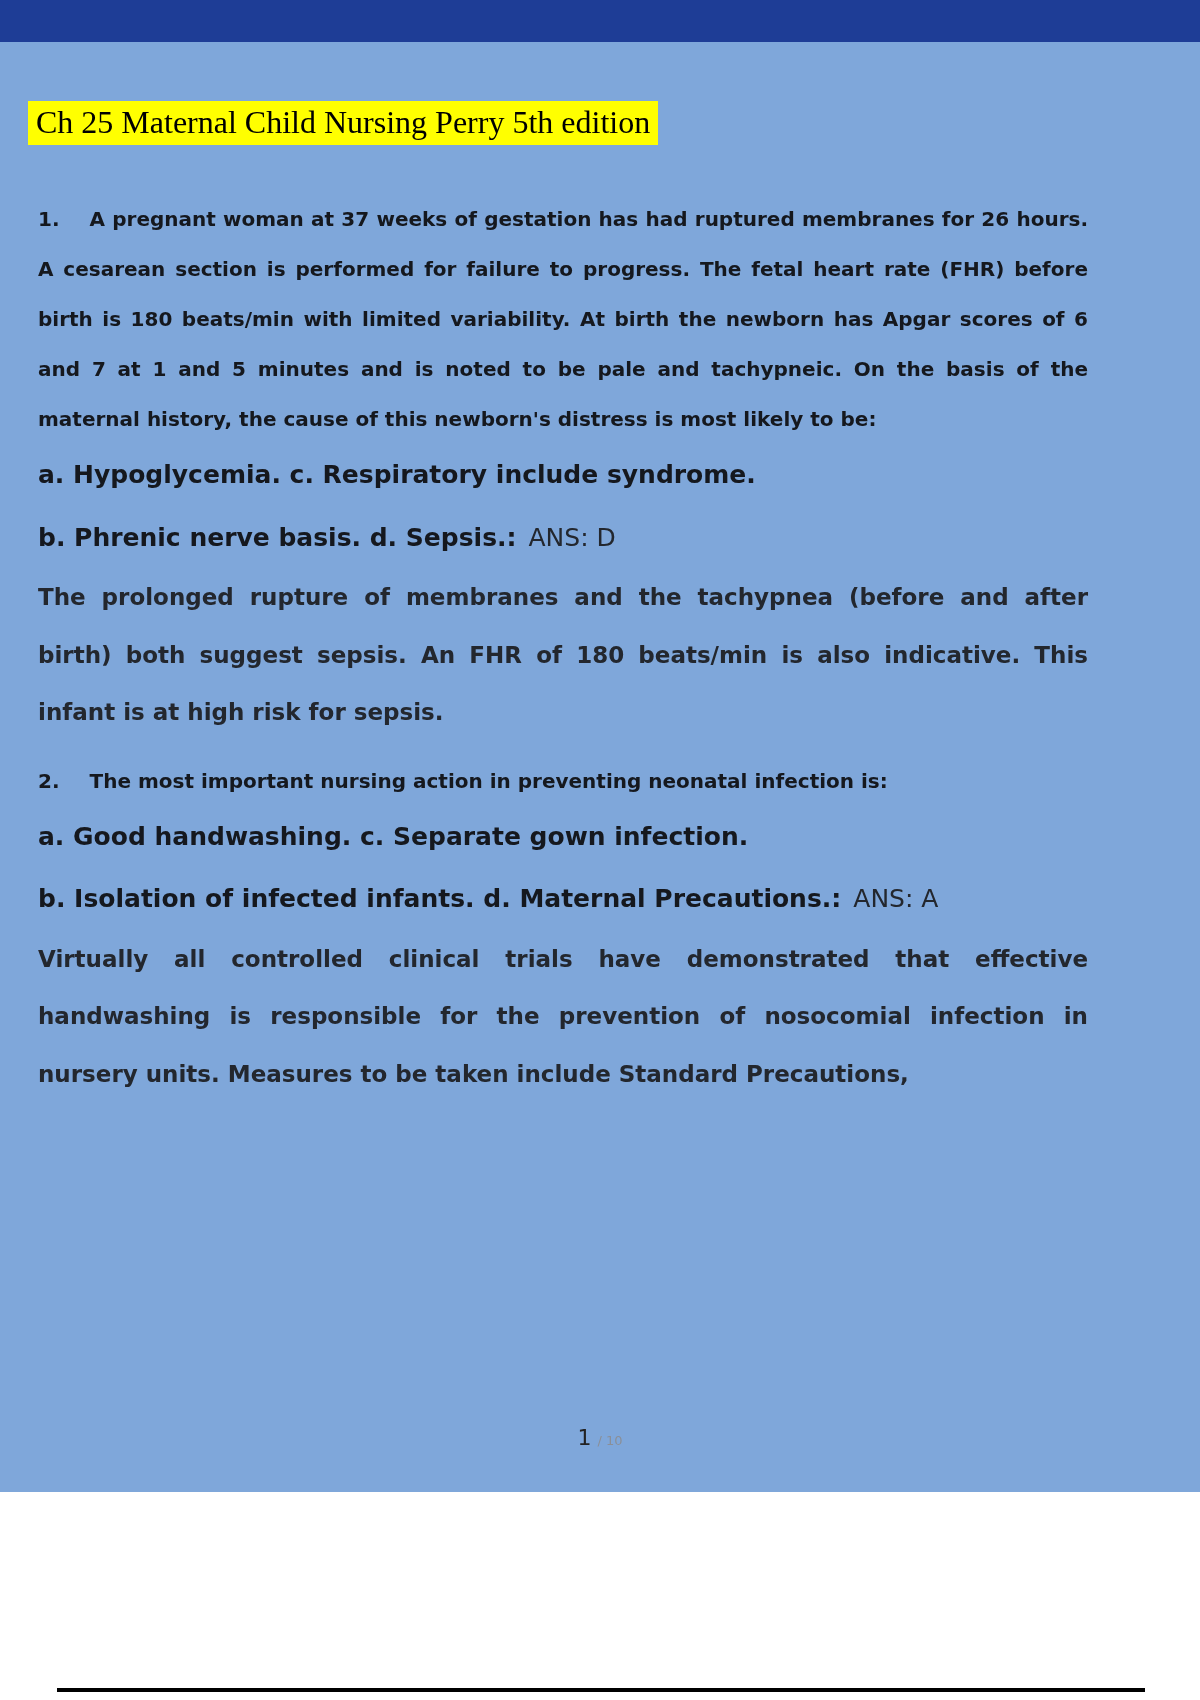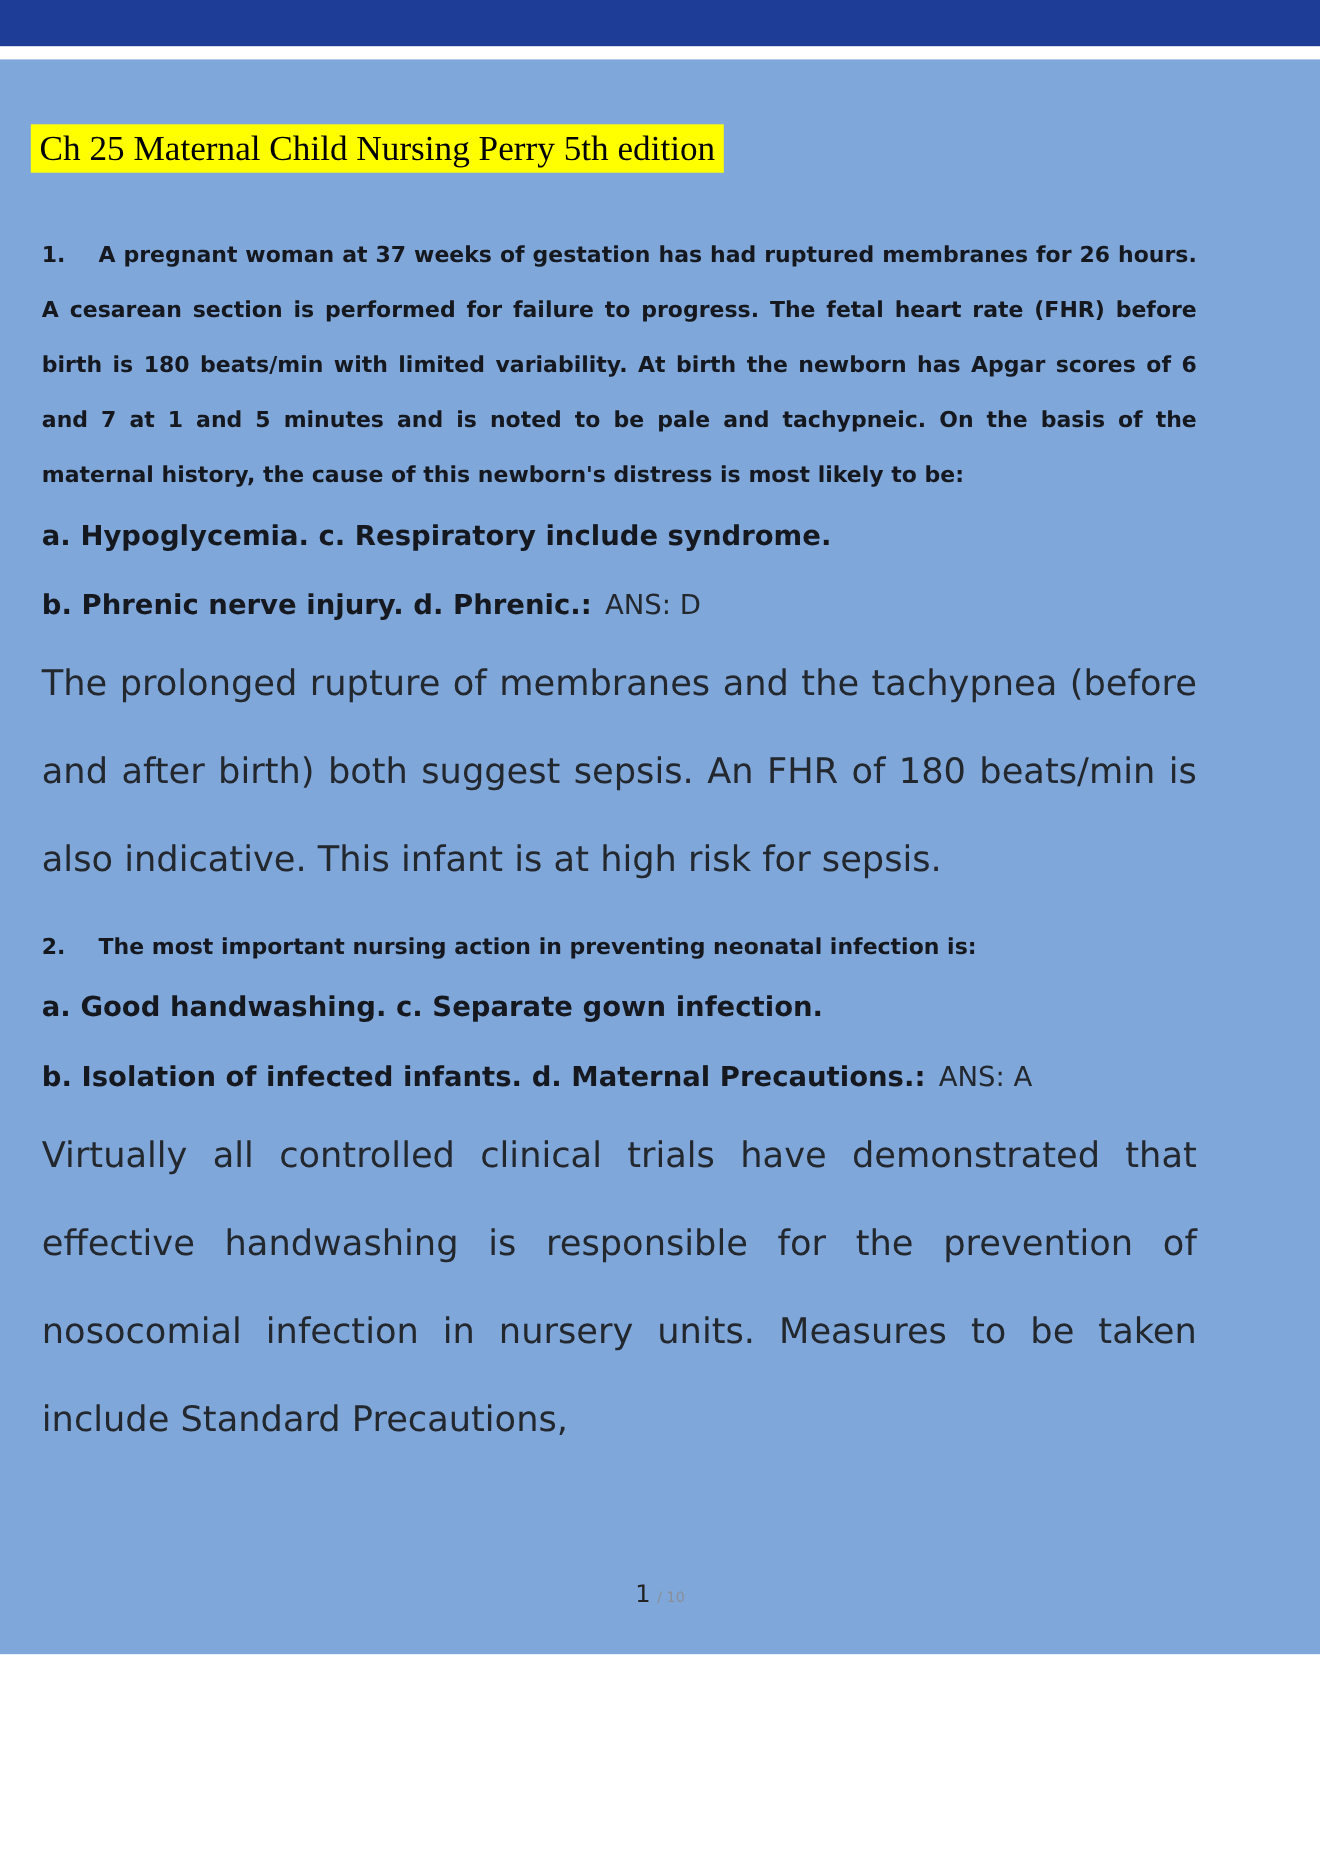--- a/index.html
+++ b/index.html
@@ -19,21 +19,20 @@
     width:1200px;height:1700px;position:relative;overflow:hidden;
     background:var(--below-bg);
     font-family:"DejaVu Sans","Liberation Sans",sans-serif;
   }
   .top-bar{height:42px;width:100%;background:var(--top-bar);}
   .doc-page{
     height:1450px;width:100%;box-sizing:border-box;
     background:var(--page-bg);
     padding:60px 112px 0 38px;
     position:relative;
-    margin-top:12px;
   }
   .title-line{
     margin:0 0 52px -10px;
     font-family:"Liberation Serif","DejaVu Serif",serif;
     font-weight:400;
     font-size:32px;
     line-height:1.25;
   }
   .hl{
     background:var(--title-highlight);
@@ -55,23 +54,23 @@
     font-size:25px;
     line-height:2.5;
     margin:0;
   }
   .ans{
     font-weight:normal;
     color:var(--body-text);
     margin-left:12px;
   }
   .rationale{
-    font-weight:normal;
+    font-weight:bold;
     color:var(--body-text);
-    font-size:32px;
+    font-size:23px;
     line-height:2.5;
     text-align:justify;
     margin:0;
   }
   .footer{
     position:absolute;left:0;right:0;bottom:42px;
     text-align:center;
   }
   .pg-cur{font-size:22px;color:var(--footer-current);}
   .pg-total{font-size:13px;color:var(--footer-total);margin-left:6px;}
@@ -88,21 +87,21 @@
 
   <div class="top-bar"></div>
 
   <div class="doc-page">
 
     <h1 class="title-line"><mark class="hl">Ch 25 Maternal Child Nursing Perry 5th edition</mark></h1>
 
     <section>
       <p class="question"><span class="qnum">1.</span><span>A pregnant woman at 37 weeks of gestation has had ruptured membranes for 26 hours. A cesarean section is performed for failure to progress. The fetal heart rate (FHR) before birth is 180 beats/min with limited variability. At birth the newborn has Apgar scores of 6 and 7 at 1 and 5 minutes and is noted to be pale and tachypneic. On the basis of the maternal history, the cause of this newborn's distress is most likely to be:</span></p>
       <p class="option">a. Hypoglycemia. c. Respiratory include syndrome.</p>
-      <p class="option"><span>b. Phrenic nerve injury. d. Phrenic.:</span><span class="ans">ANS: D</span></p>
+      <p class="option"><span>b. Phrenic nerve basis. d. Sepsis.:</span><span class="ans">ANS: D</span></p>
       <p class="rationale">The prolonged rupture of membranes and the tachypnea (before and after birth) both suggest sepsis. An FHR of 180 beats/min is also indicative. This infant is at high risk for sepsis.</p>
     </section>
 
     <section>
       <p class="question"><span class="qnum">2.</span><span>The most important nursing action in preventing neonatal infection is:</span></p>
       <p class="option">a. Good handwashing. c. Separate gown infection.</p>
       <p class="option"><span>b. Isolation of infected infants. d. Maternal Precautions.:</span><span class="ans">ANS: A</span></p>
       <p class="rationale">Virtually all controlled clinical trials have demonstrated that effective handwashing is responsible for the prevention of nosocomial infection in nursery units. Measures to be taken include Standard Precautions,</p>
     </section>
 

